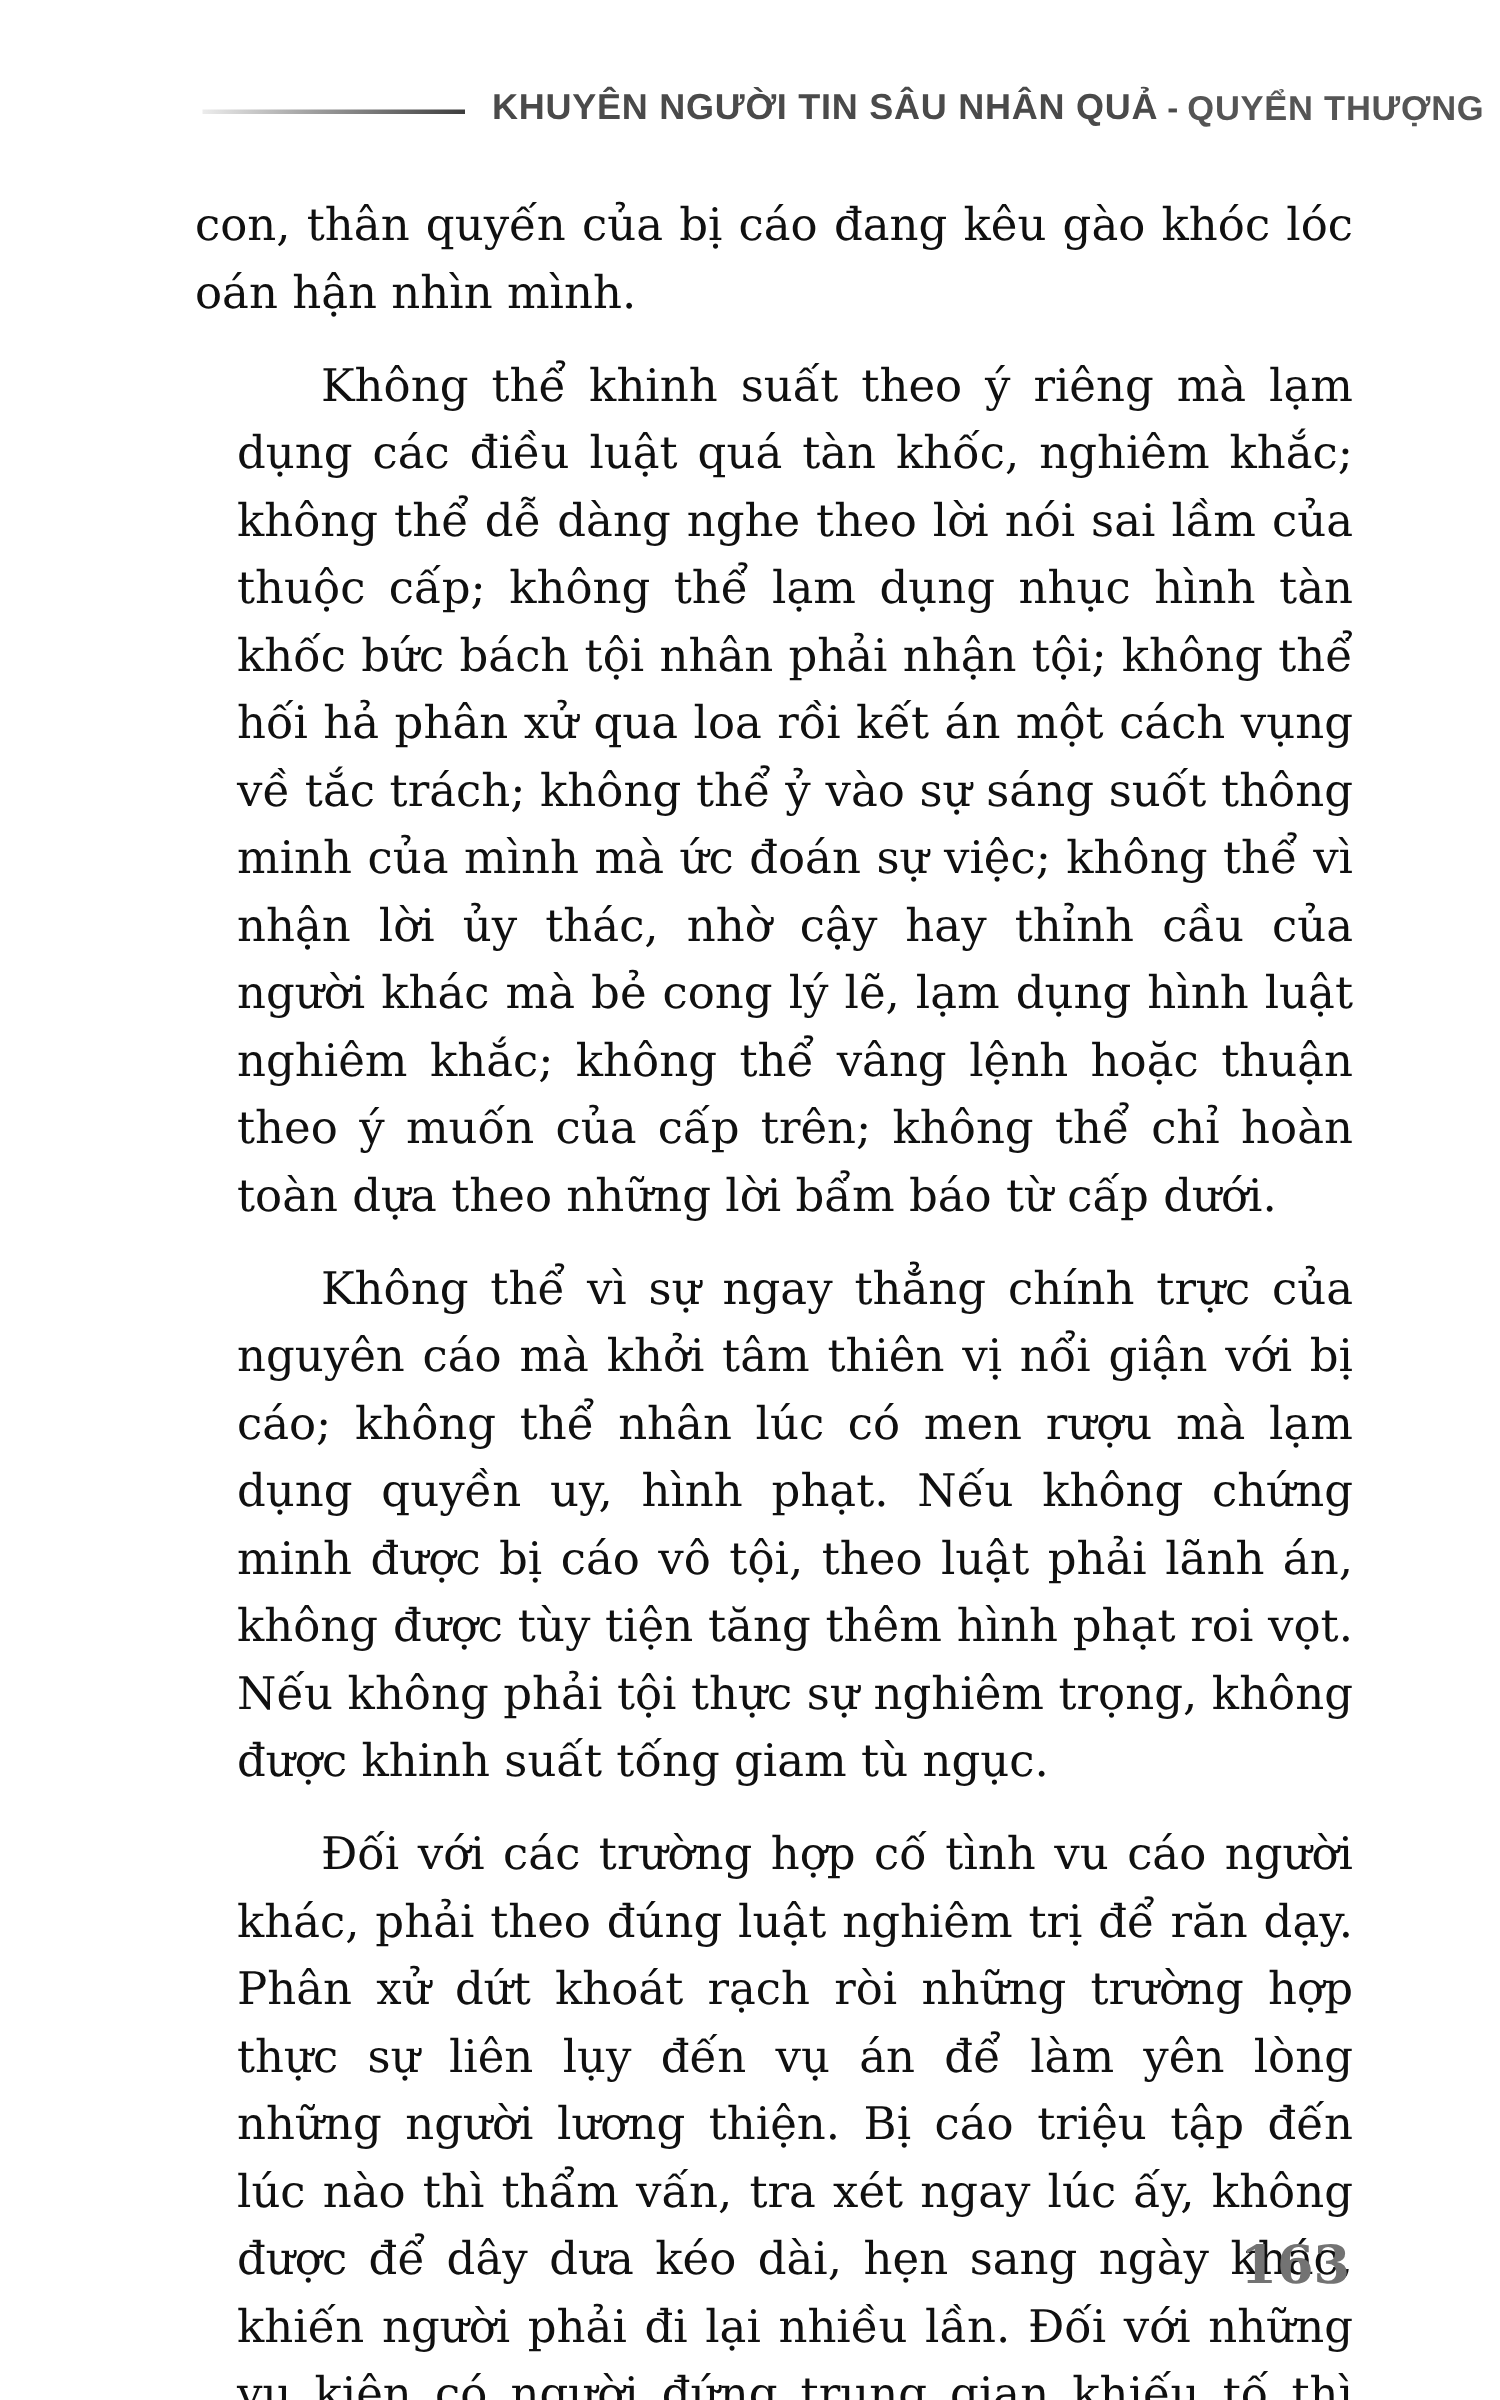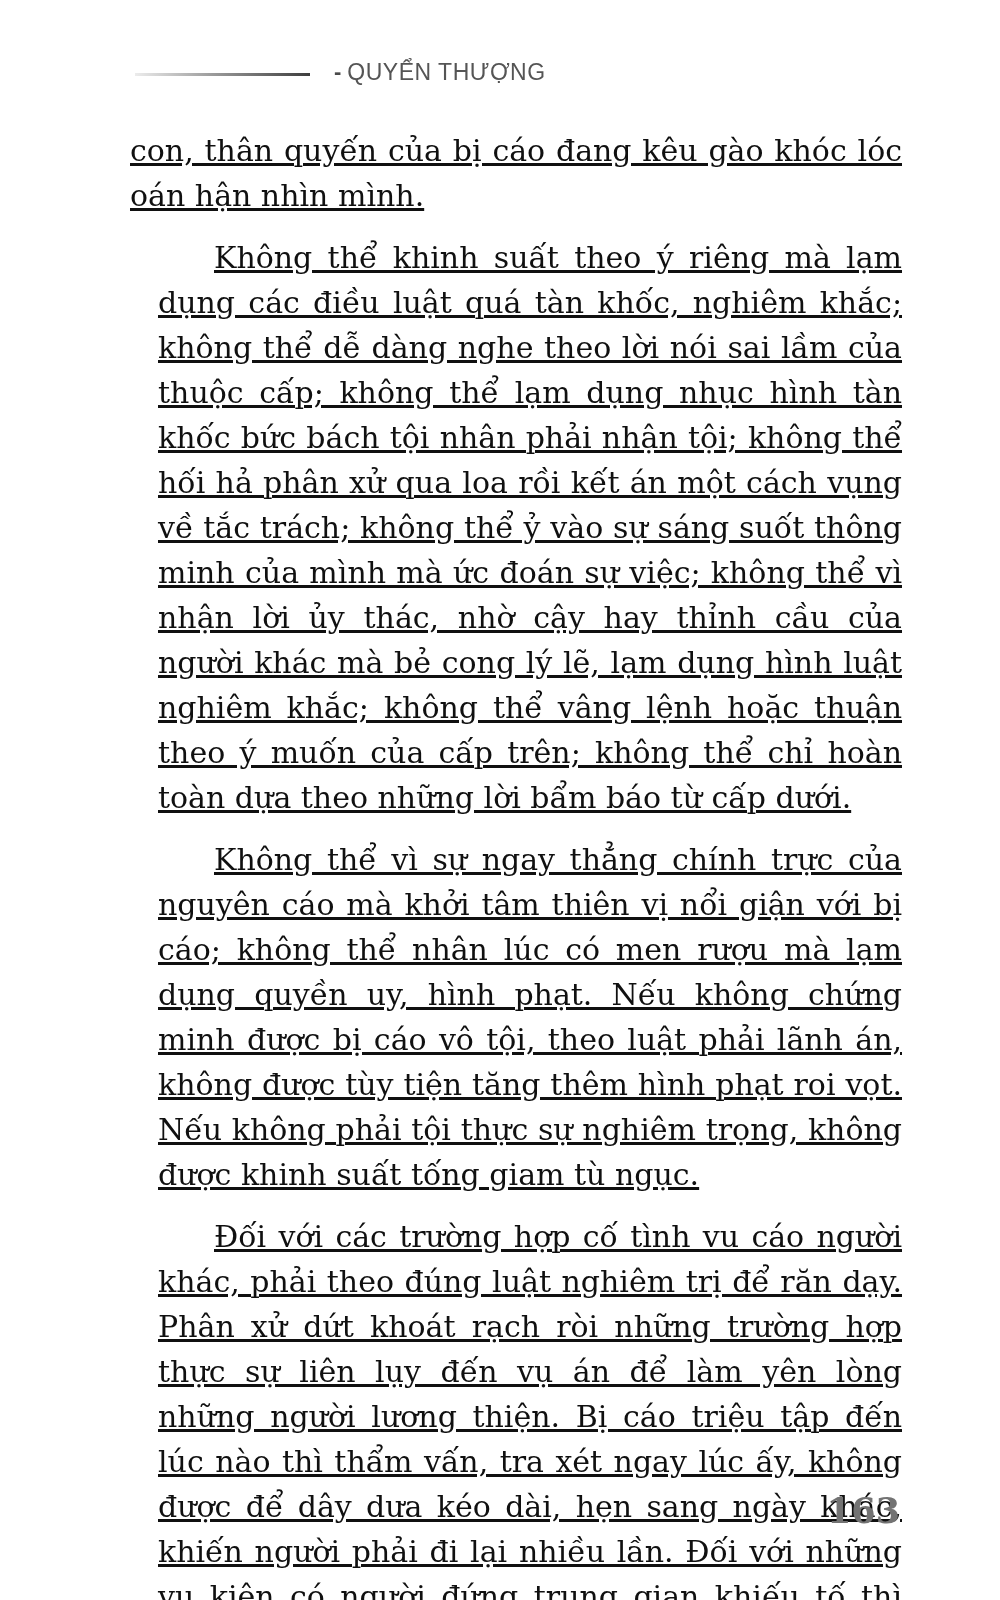--- a/index.html
+++ b/index.html
@@ -41,41 +41,40 @@
     letter-spacing: 0.5px;
     color: #4a4a4a;
   }
   .head-sep {
     font-weight: bold;
     font-size: 22px;
     color: #4a4a4a;
     margin: 0 6px;
   }
   .head-title-light {
-    font-weight: normal;
+    font-weight: bold;
     font-size: 23px;
     letter-spacing: 0.5px;
     color: #555555;
   }
 
   
   .text-body {
     position: absolute;
     top: 128px;
     left: 130px;
     width: 772px;
     font-size: 30px;
     line-height: 45px;
     color: #101010;
     text-align: justify;
   }
   .text-body p.para {
     margin: 0;
     padding: 0;
-    text-decoration: underline;
   }
   .text-body p.para + p.para {
     margin-top: 17px;
     margin-left: 28px;
   }
   .text-body p.para.indent {
     text-indent: 56px;
   }
 
   
@@ -87,20 +86,21 @@
     font-weight: bold;
     font-size: 35px;
     color: #737373;
   }
 </style>
 </head>
 <body>
 
 <div class="running-head">
   <div class="head-rule"></div>
+  <span class="head-title-bold">KHUYÊN NGƯỜI TIN SÂU NHÂN QUẢ</span>
   <span class="head-sep">-</span>
   <span class="head-title-light">QUYỂN THƯỢNG</span>
 </div>
 
 <div class="text-body">
     <p class="para">con, thân quyến của bị cáo đang kêu gào khóc lóc oán hận nhìn mình.</p>
     <p class="para indent">Không thể khinh suất theo ý riêng mà lạm dụng các điều luật quá tàn khốc, nghiêm khắc; không thể dễ dàng nghe theo lời nói sai lầm của thuộc cấp; không thể lạm dụng nhục hình tàn khốc bức bách tội nhân phải nhận tội; không thể hối hả phân xử qua loa rồi kết án một cách vụng về tắc trách; không thể ỷ vào sự sáng suốt thông minh của mình mà ức đoán sự việc; không thể vì nhận lời ủy thác, nhờ cậy hay thỉnh cầu của người khác mà bẻ cong lý lẽ, lạm dụng hình luật nghiêm khắc; không thể vâng lệnh hoặc thuận theo ý muốn của cấp trên; không thể chỉ hoàn toàn dựa theo những lời bẩm báo từ cấp dưới.</p>
     <p class="para indent">Không thể vì sự ngay thẳng chính trực của nguyên cáo mà khởi tâm thiên vị nổi giận với bị cáo; không thể nhân lúc có men rượu mà lạm dụng quyền uy, hình phạt. Nếu không chứng minh được bị cáo vô tội, theo luật phải lãnh án, không được tùy tiện tăng thêm hình phạt roi vọt. Nếu không phải tội thực sự nghiêm trọng, không được khinh suất tống giam tù ngục.</p>
     <p class="para indent">Đối với các trường hợp cố tình vu cáo người khác, phải theo đúng luật nghiêm trị để răn dạy. Phân xử dứt khoát rạch ròi những trường hợp thực sự liên lụy đến vụ án để làm yên lòng những người lương thiện. Bị cáo triệu tập đến lúc nào thì thẩm vấn, tra xét ngay lúc ấy, không được để dây dưa kéo dài, hẹn sang ngày khác, khiến người phải đi lại nhiều lần. Đối với những vụ kiện có người đứng trung gian khiếu tố thì thẩm</p>
   </div>

